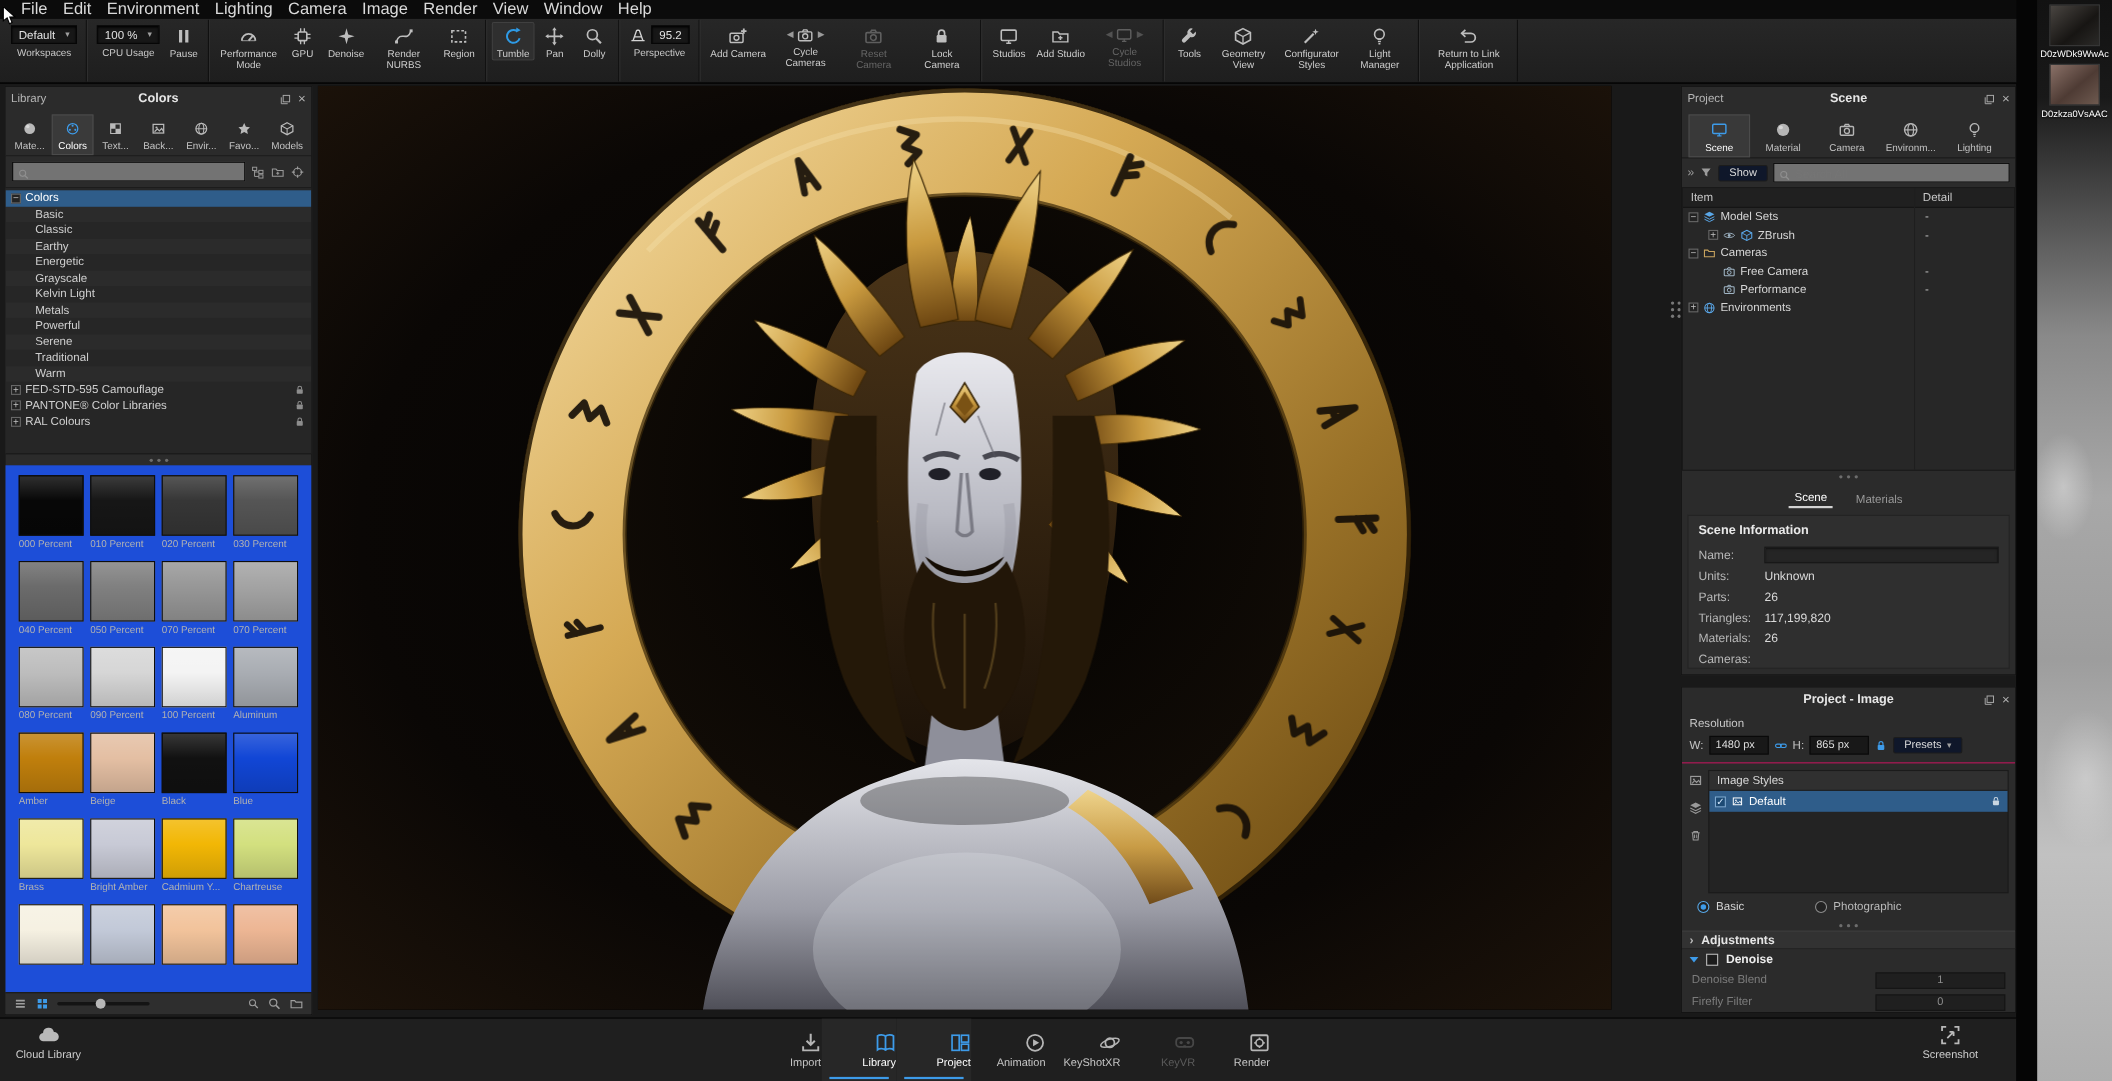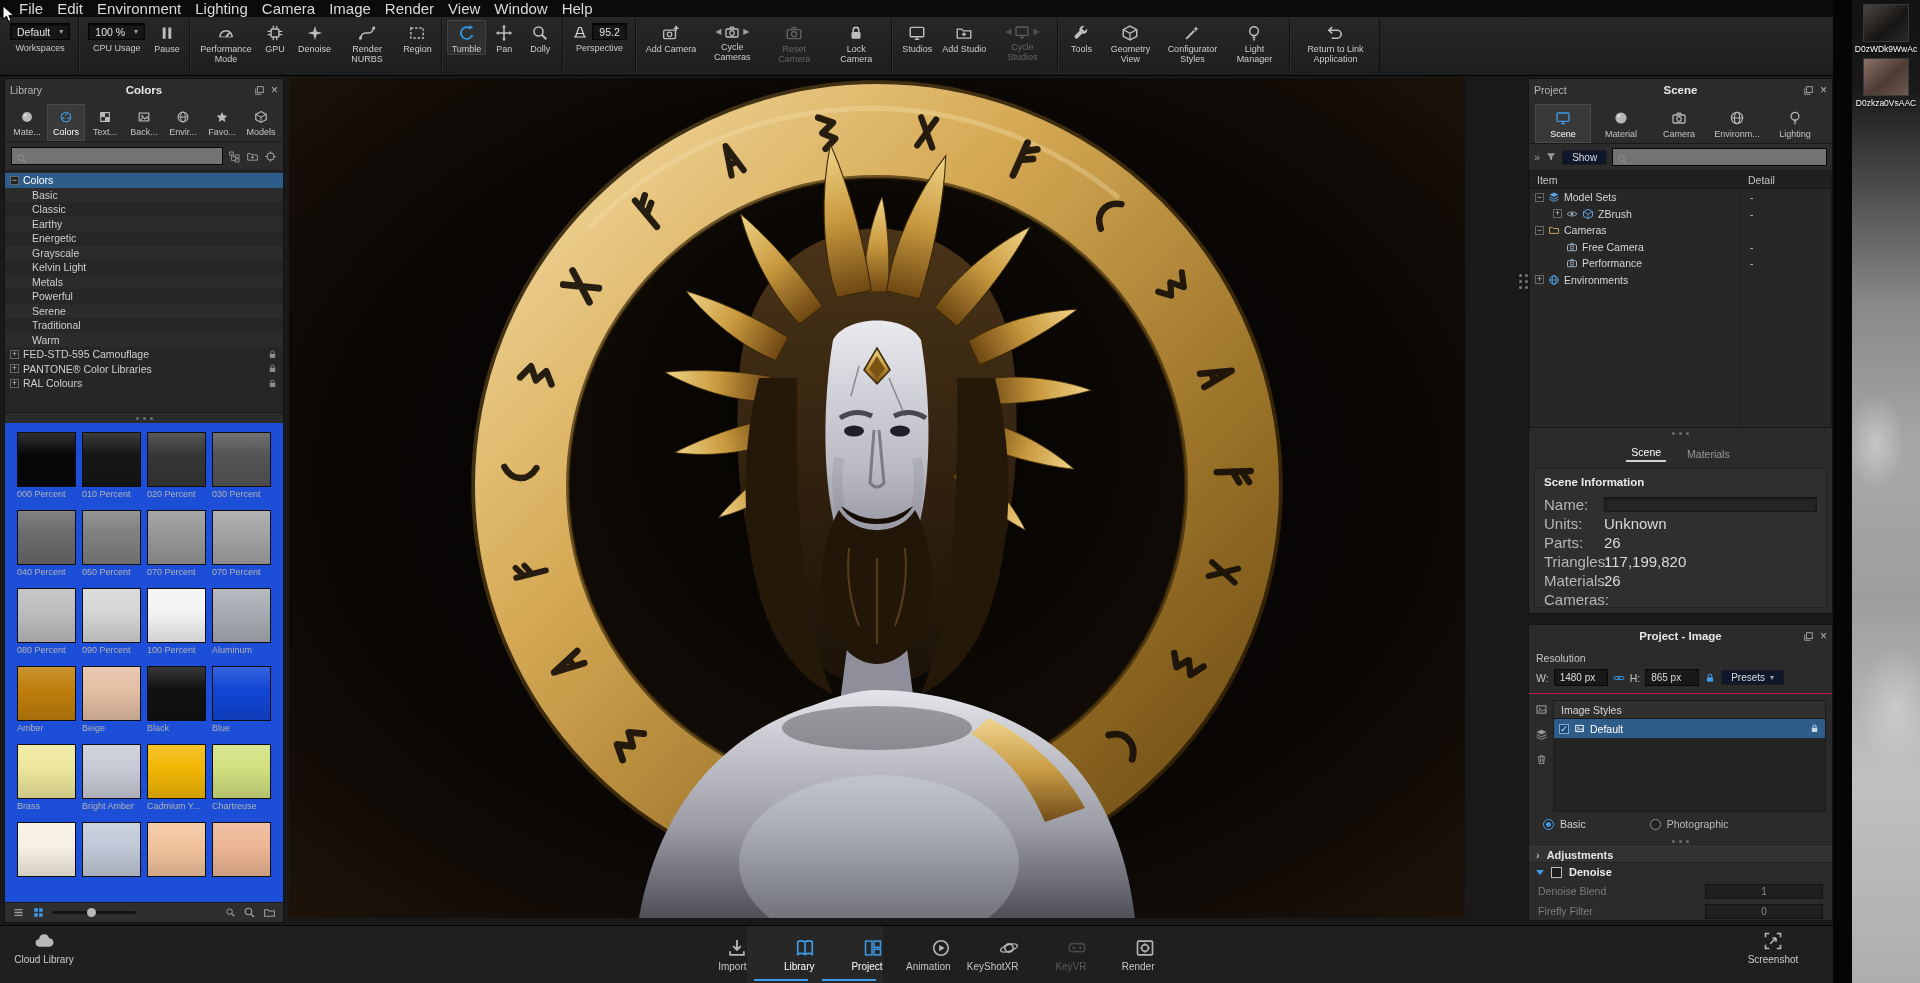--- a/index.html
+++ b/index.html
@@ -95,21 +95,21 @@
 .pt-row{height:16.5px;display:flex;align-items:center;font-size:10.5px;color:#d6d6d6;position:relative}
 .pt-row.lvl0{padding-left:5px}
 .pt-row.lvl1{padding-left:23px}
 .pt-row .rowic{margin-right:4px}
 .pt-row .detail{position:absolute;left:220px;color:#c2c2c2}
 .sub-tabs{display:flex;gap:16px;justify-content:center;align-items:flex-end;height:20px;flex:none;margin-top:4px}
 .sub-tab{font-size:10.5px;color:#989898;padding:2px 5px}
 .sub-tab.active{color:#fff;border-bottom:2px solid #d2d2d2}
 .scene-info{margin:6px 5px 5px;background:#2f2f2f;border:1px solid #232323;padding:7px 9px;flex:1;overflow:hidden}
 .scene-info h3{font-size:11.5px;color:#eaeaea;margin-bottom:7px}
-.si-row{display:flex;height:19px;align-items:center;font-size:15px}
+.si-row{display:flex;height:19px;align-items:center;font-size:11px}
 .si-lab{width:60px;color:#b7b7b7;flex:none}
 .si-val{color:#dadada}
 .si-input{flex:1;height:15px;background:#252525;border:1px solid #181818;box-shadow:inset 0 1px 2px rgba(0,0,0,.55)}
 
 
 #project-image-panel{position:absolute;left:1528px;top:548px;width:305px;height:297px}
 .res-sec{padding:4px 7px 7px;border-bottom:1px solid #be185d;flex:none}
 .sec-lab{font-size:10.5px;color:#c6c6c6;margin:1px 0 5px}
 .res-row{display:flex;align-items:center;gap:5px;font-size:10.5px;color:#c4c4c4}
 .res-in{width:54px;height:17px;background:#181818;border:1px solid #090909;display:flex;align-items:center;padding:0 5px;color:#ddd;font-size:10px}

